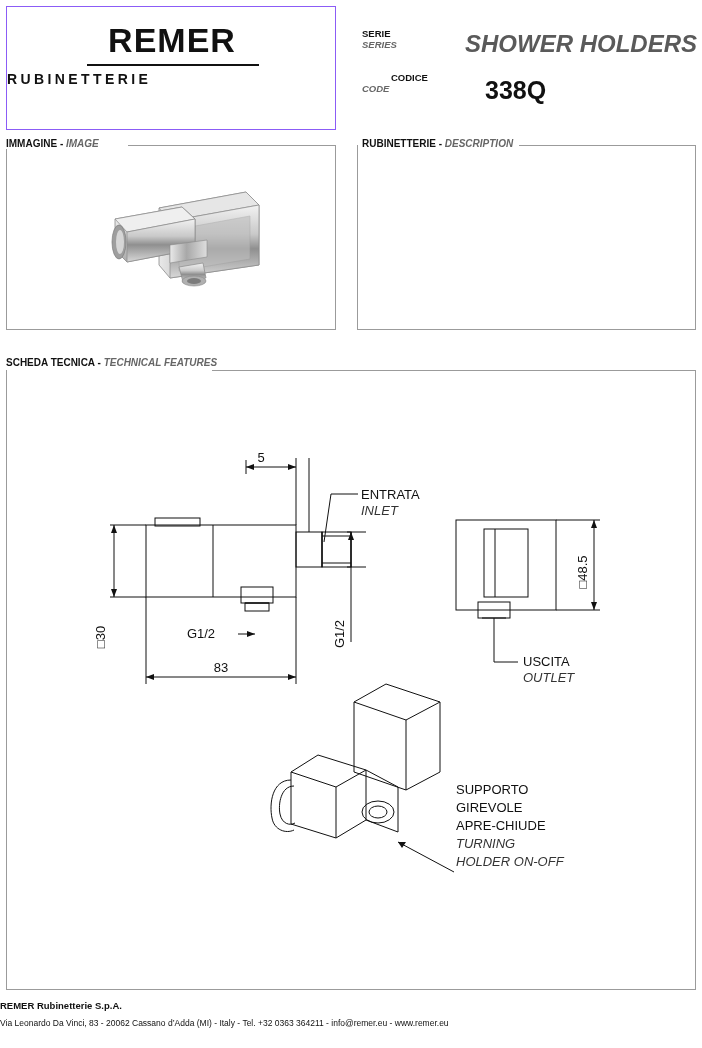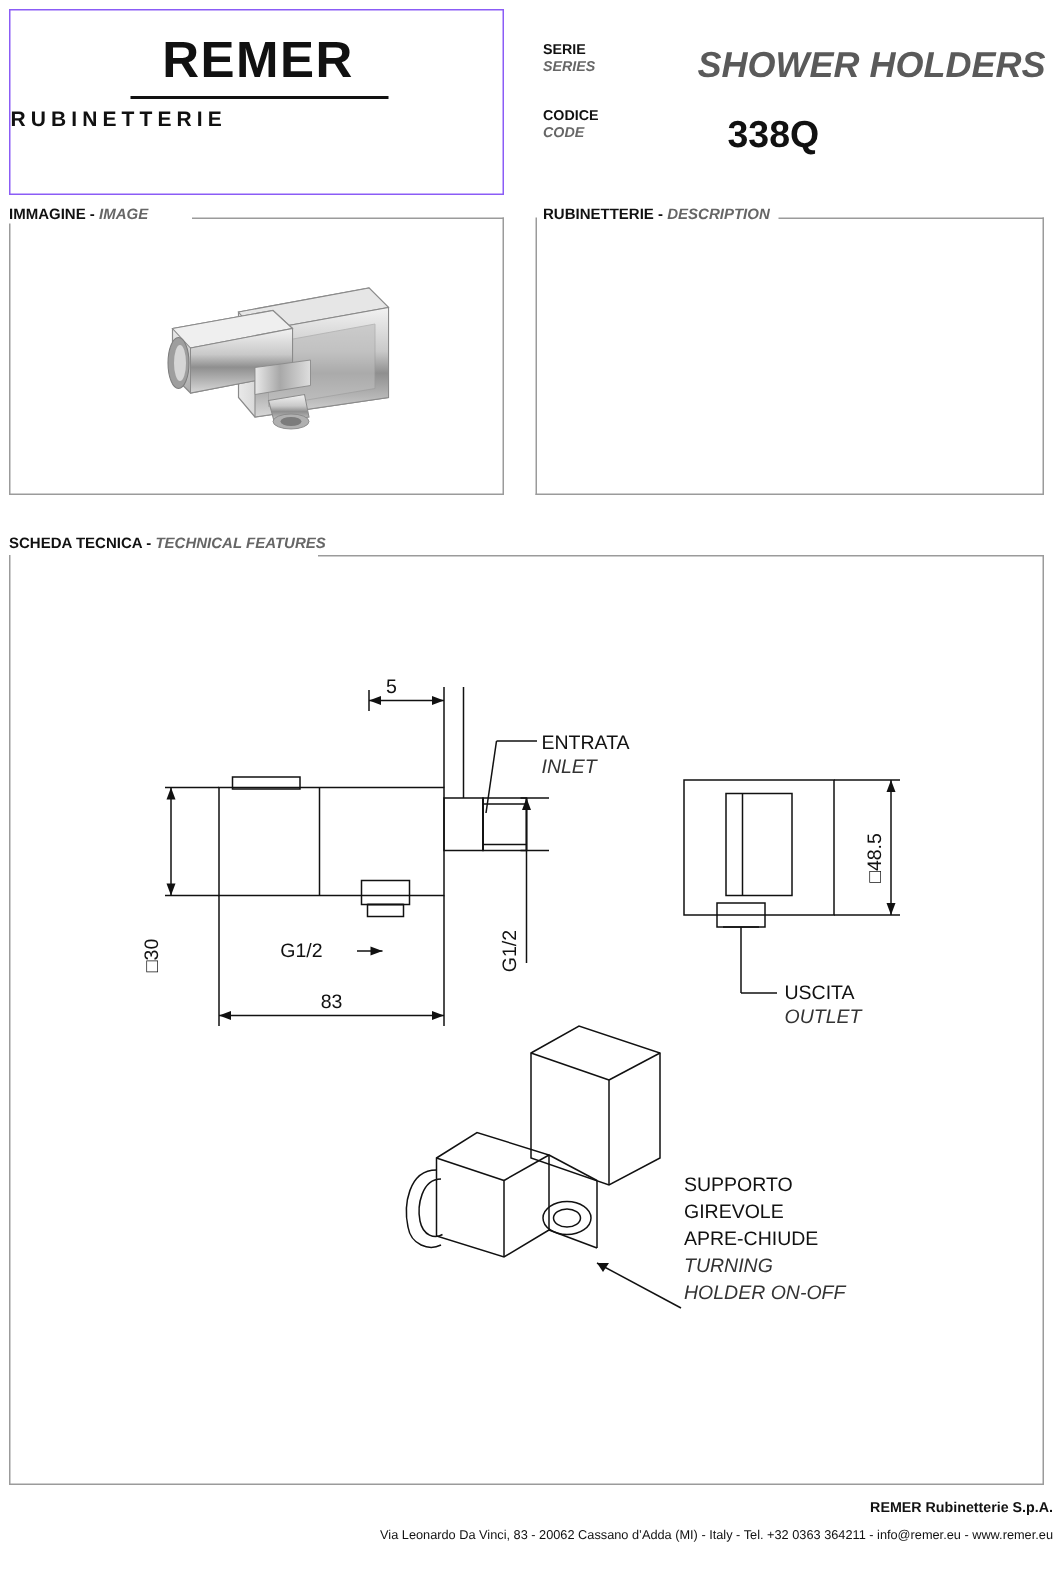--- a/index.html
+++ b/index.html
@@ -76,21 +76,21 @@
   .serie-label .en { display: block; font-style: italic; color: #666; }
 
   .codice-label {
     position: absolute;
     left: 362px; top: 72px;
     font-size: 9.5px;
     font-weight: bold;
     line-height: 11px;
     color: #111;
   }
-  .codice-label .it { display: block; }
+  .codice-label .it { display: block; margin-left: 29px; }
   .codice-label .en { display: block; font-style: italic; color: #666; }
 
   .title-it {
     position: absolute;
     left: 465px; top: 1px;
     font-size: 25px;
     font-weight: bold;
     letter-spacing: 0.2px;
     color: #111;
   }
@@ -170,21 +170,21 @@
     left: 212px; top: 370px;
     width: 484px; height: 1px;
     background: #9b9b9b;
   }
 
   
   .footer {
     position: absolute;
     left: 0; top: 1000px;
     width: 702px;
-    text-align: right;
+    text-align: left;
   }
   .footer-company {
     font-size: 9.5px;
     font-weight: bold;
     color: #111;
     margin-bottom: 7px;
   }
   .footer-address {
     font-size: 8.5px;
     color: #111;

